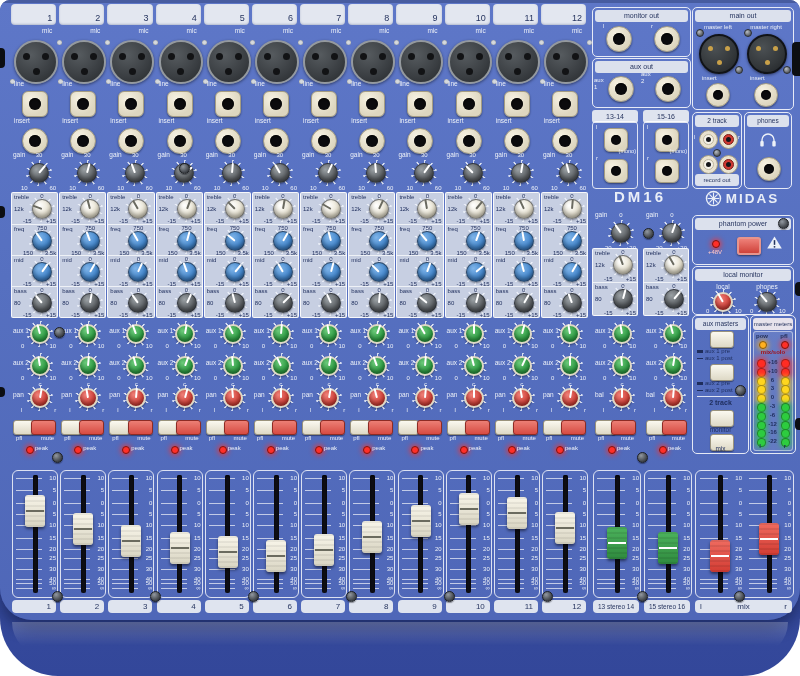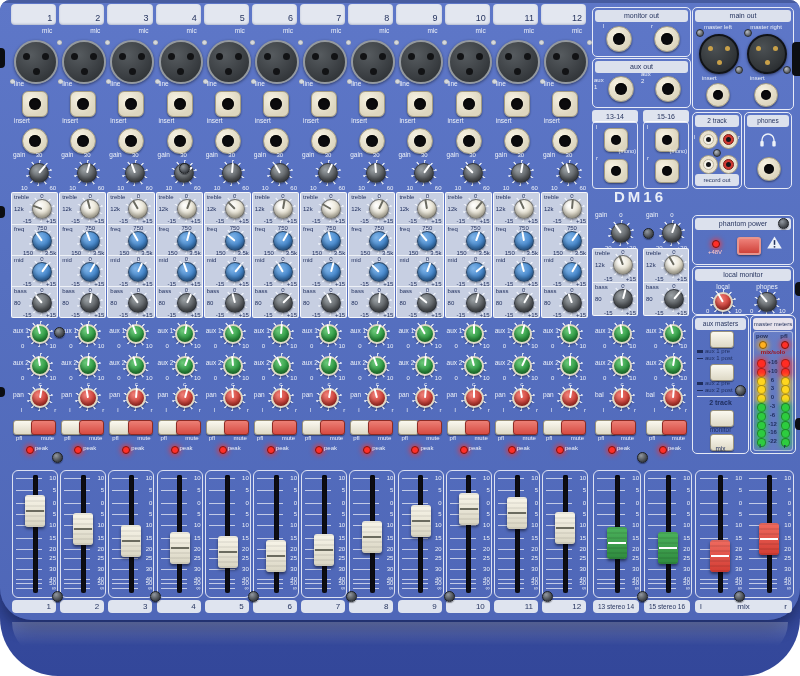--- a/index.html
+++ b/index.html
@@ -1594,20 +1594,32 @@
           </div>
           <div class="peakrow">
             <div class="led led-red pk"></div>
             <span class="peaklab w">peak</span>
           </div>
         </div>
       </div>
 
     <div id="dm16">DM16</div>
 
+    <div id="midas">
+      <svg width="17" height="17" viewBox="0 0 20 20">
+        <circle cx="10" cy="10" r="8.3" fill="none" stroke="#e9eef7" stroke-width="1.6"></circle>
+        <g stroke="#e9eef7" stroke-width="1.3">
+          <line x1="10" y1="3" x2="10" y2="17"></line>
+            <line x1="3" y1="10" x2="17" y2="10"></line>
+          <line x1="5.2" y1="5.2" x2="14.8" y2="14.8"></line>
+            <line x1="14.8" y1="5.2" x2="5.2" y2="14.8"></line>
+        </g>
+      </svg>
+      <span class="midastxt">MIDAS</span>
+    </div>
 
     <div class="mbox" style="left:592px;top:7px;width:97px;height:48px;">
       <div class="mtitle">monitor out</div>
       <span class="tiny w" style="left:10px;top:15px;">l</span>
       <div class="mjack" style="left:13px;top:18px;">
           <div class="hole"></div>
         </div>
       <span class="tiny w" style="left:58px;top:15px;">r</span>
       <div class="mjack" style="left:61px;top:18px;">
           <div class="hole"></div>

